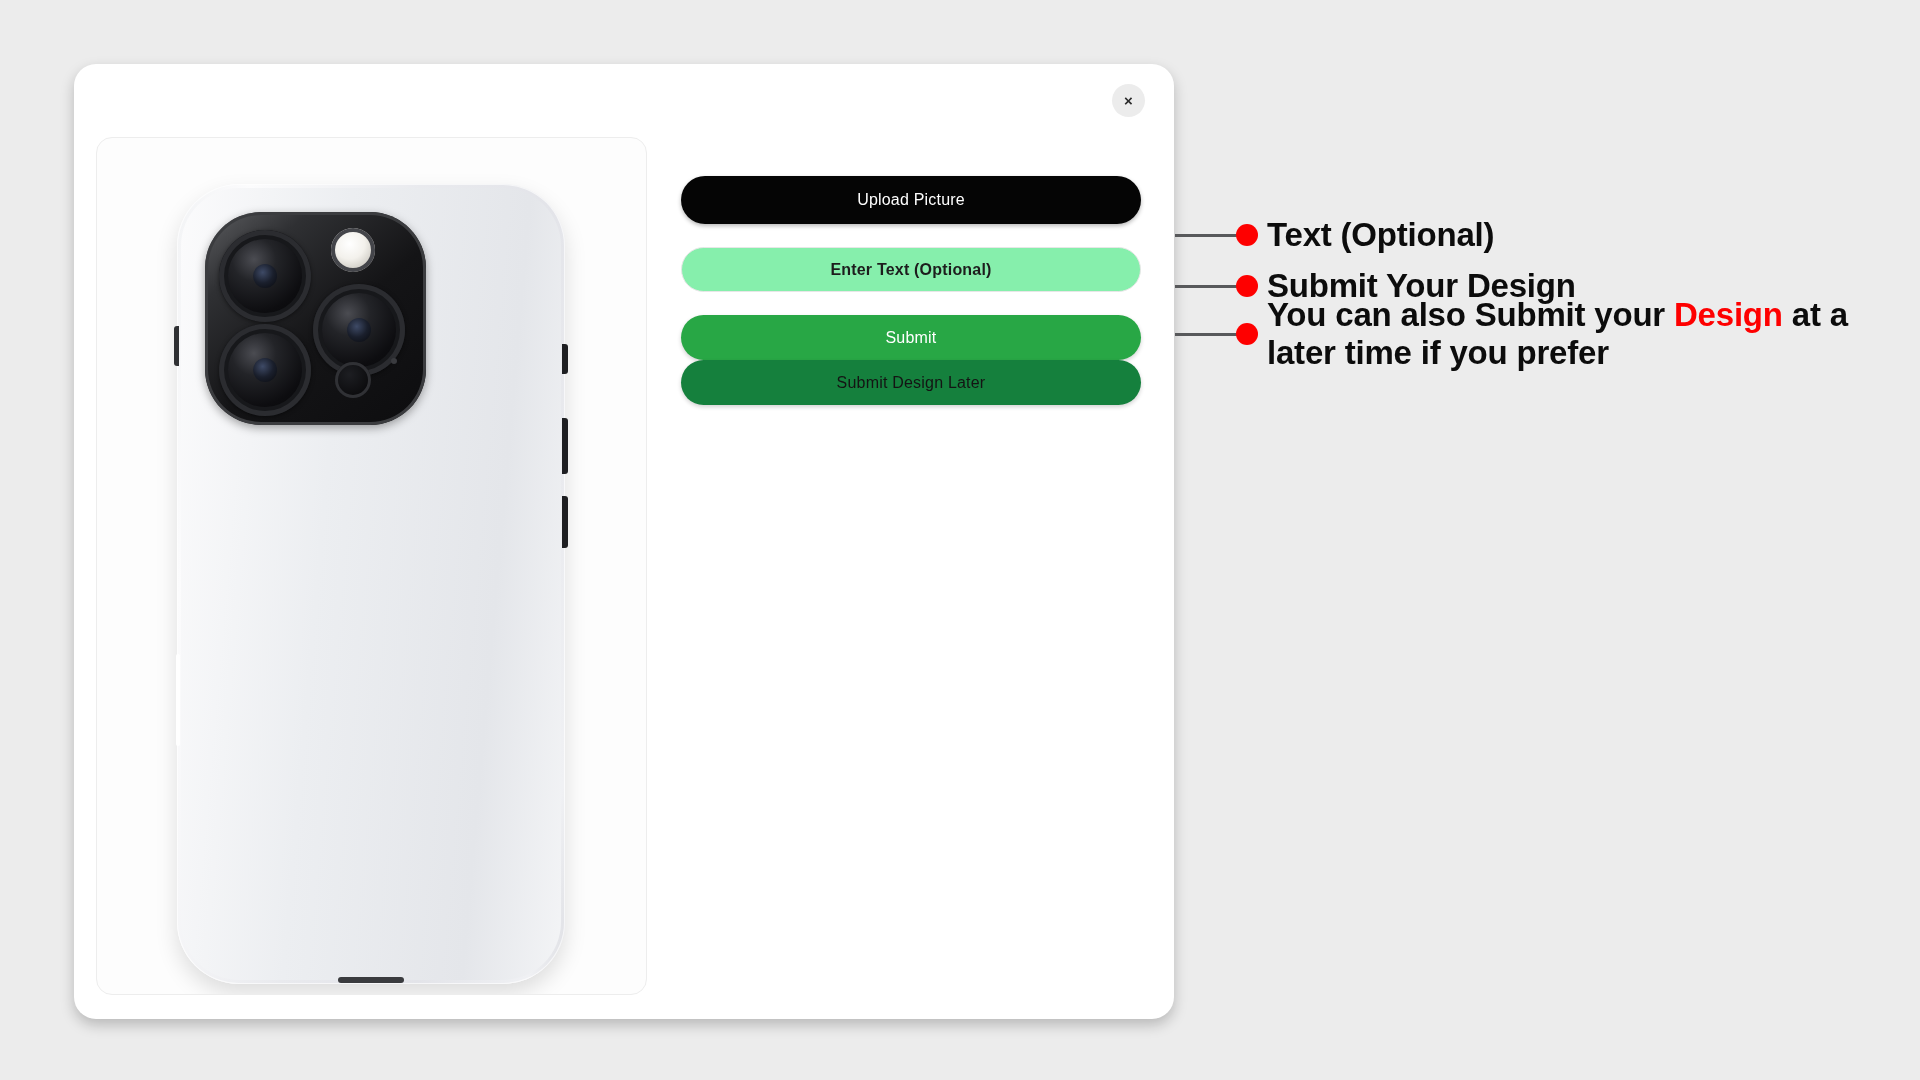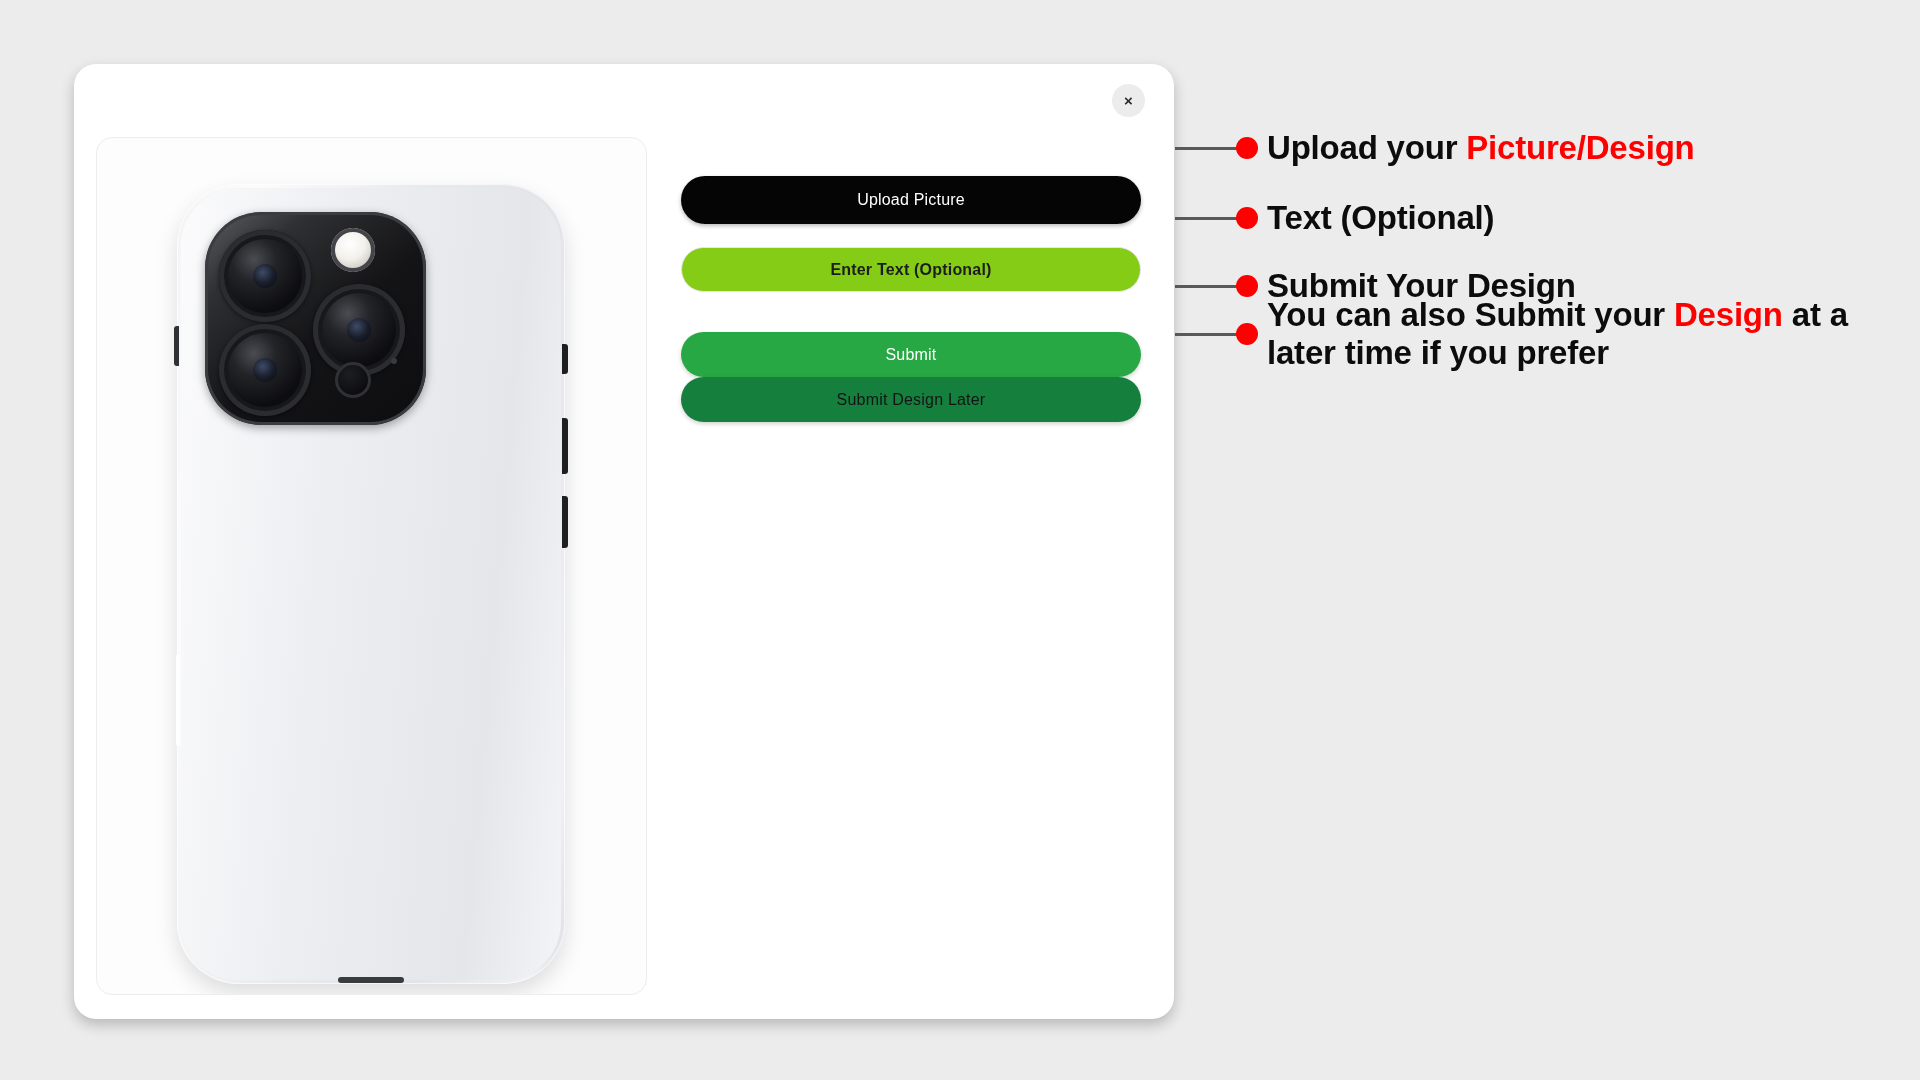--- a/index.html
+++ b/index.html
@@ -276,24 +276,24 @@
   }
   .btn-upload {
     height: 48px;
     background: #050505;
     color: #ffffff;
     box-shadow: 0 2px 4px rgba(0,0,0,0.28);
     margin-bottom: 23px;
   }
   .btn-text-input {
     height: 45px;
-    background: #84cc16;
+    background: #86efac;
     color: #1d1d1d;
     border: 1px solid #e7e7e7;
-    margin-bottom: 40px;
+    margin-bottom: 23px;
   }
   .btn-text-input::placeholder { color: #1d1d1d; font-weight: 700; text-align: center; }
   .btn-submit {
     height: 45px;
     background: #28a745;
     color: #ffffff;
     box-shadow: 0 2px 4px rgba(0,0,0,0.18);
   }
   .btn-later {
     height: 45px;
@@ -335,21 +335,21 @@
     font-weight: 700;
     color: #0c0c0c;
     line-height: 1.16;
     white-space: nowrap;
     letter-spacing: -0.2px;
   }
   .ann-text .hl { color: #fe0000; }
   .ann-2line .ann-text { white-space: normal; width: 640px; }
 
   .ann-1 { left: 0; top: 129px; }
-  .ann-2 { left: 0; top: 199px; }
+  .ann-2 { left: 0; top: 216px; }
   .ann-3 { left: 0; top: 267px; text-align: center; }
   .ann-4 { left: 0; top: 296px; }
 </style>
 </head>
 <body>
 
 <div class="modal-card">
 
   <button class="close-button">
     <span class="x-glyph">×</span>
@@ -394,27 +394,20 @@
     <input class="action-btn btn-text-input" type="text" placeholder="Enter Text (Optional)" style="">
 
     <button class="action-btn btn-submit">Submit</button>
 
     <button class="action-btn btn-later">Submit Design Later</button>
   </div>
 </div>
 
 <div class="annotations">
 
-  <div class="annotation ann-1">
-    <div class="ann-line"></div>
-    <div class="ann-dot"></div>
-    <div class="ann-text">
-      <span>Upload your </span><span class="hl">Picture/Design</span>
-    </div>
-  </div>
 
   <div class="annotation ann-2">
     <div class="ann-line"></div>
     <div class="ann-dot"></div>
     <div class="ann-text">
       <span>Text (Optional)</span>
     </div>
   </div>
 
   <div class="annotation ann-3">

